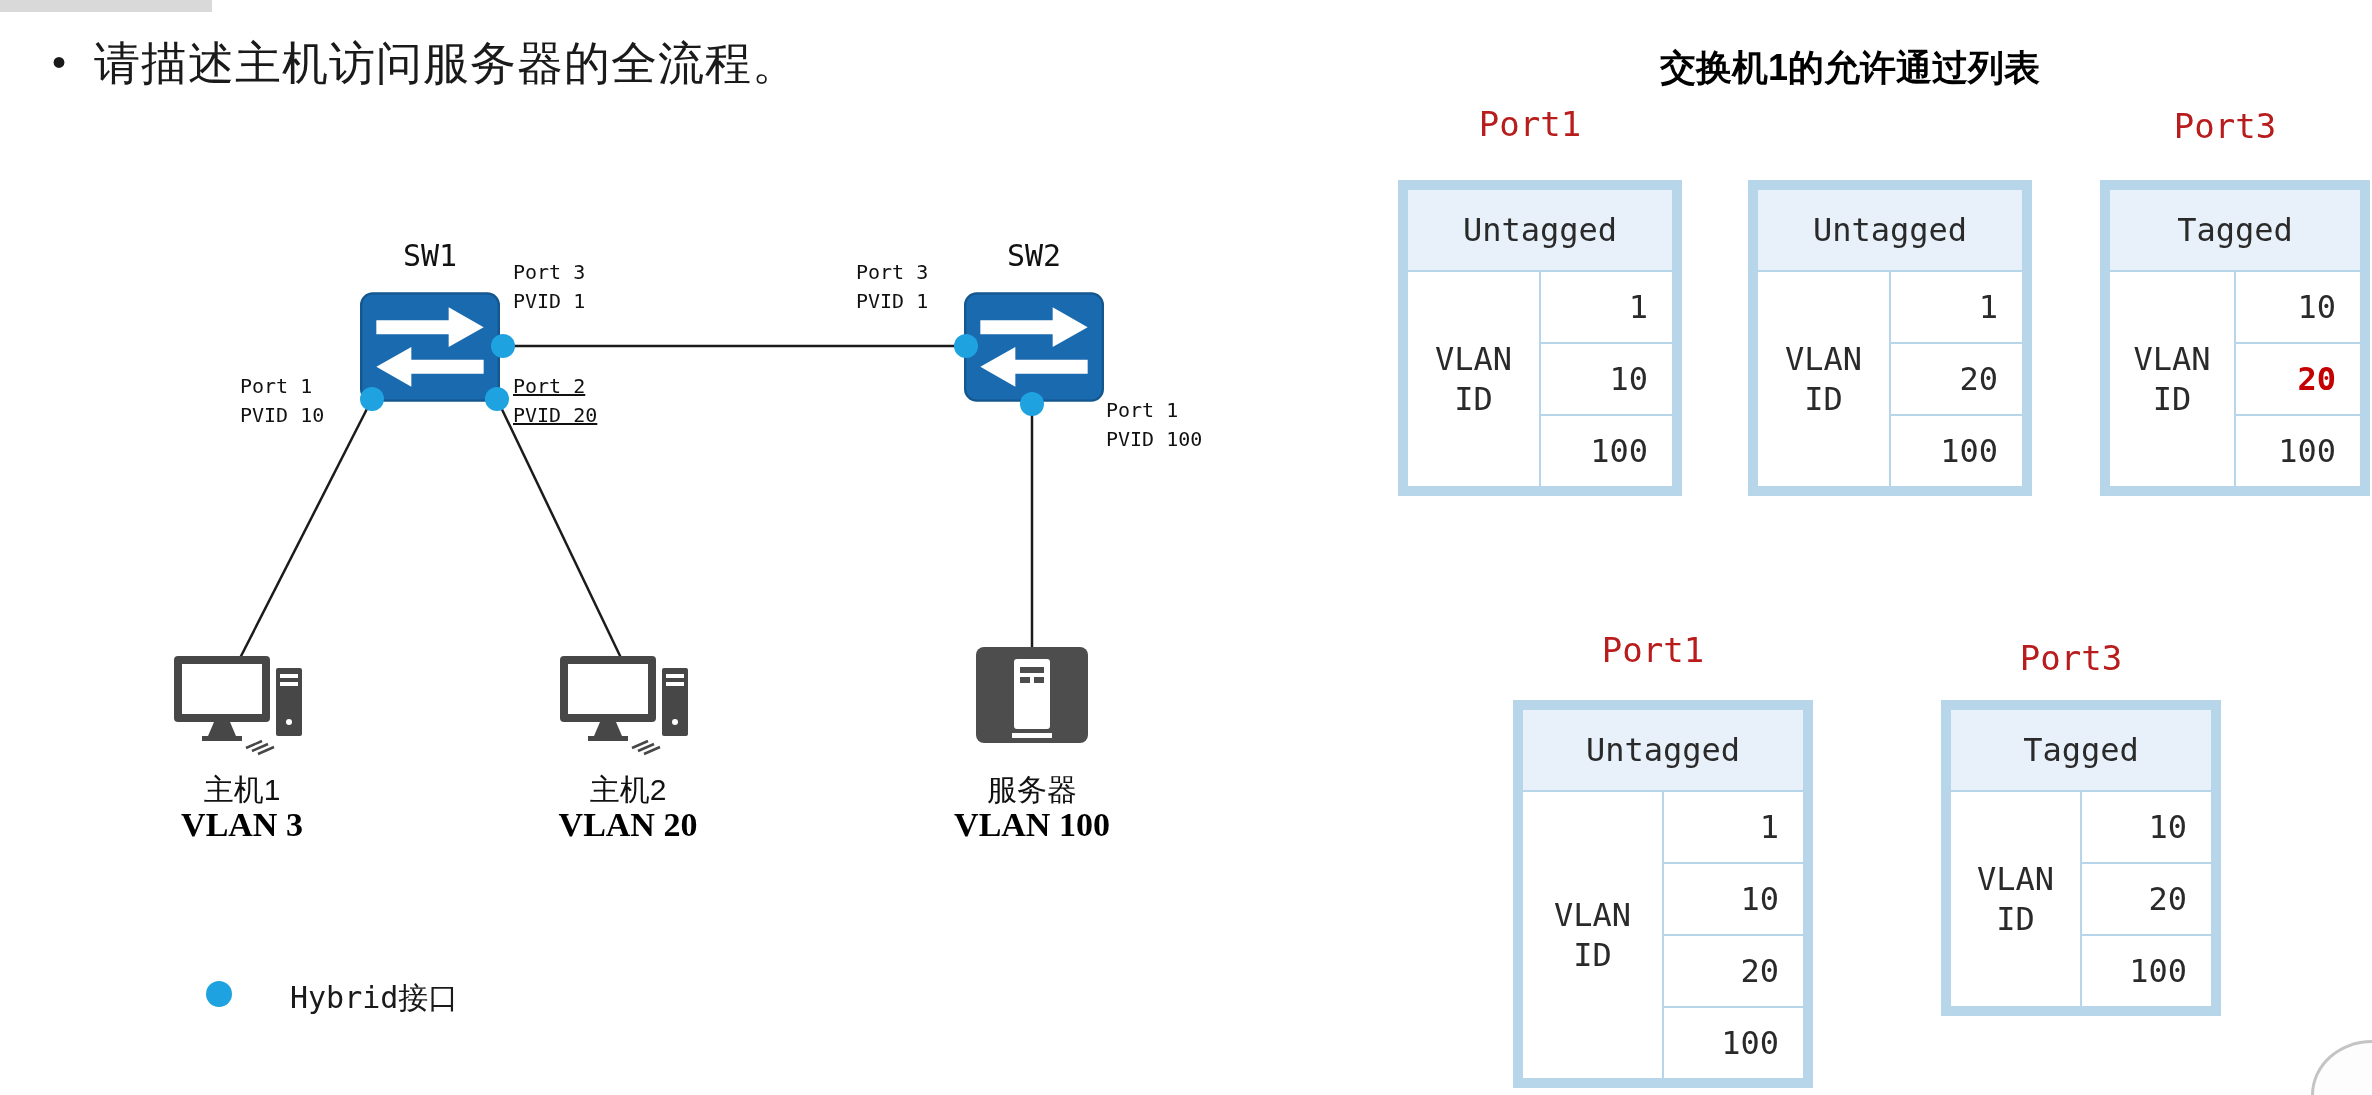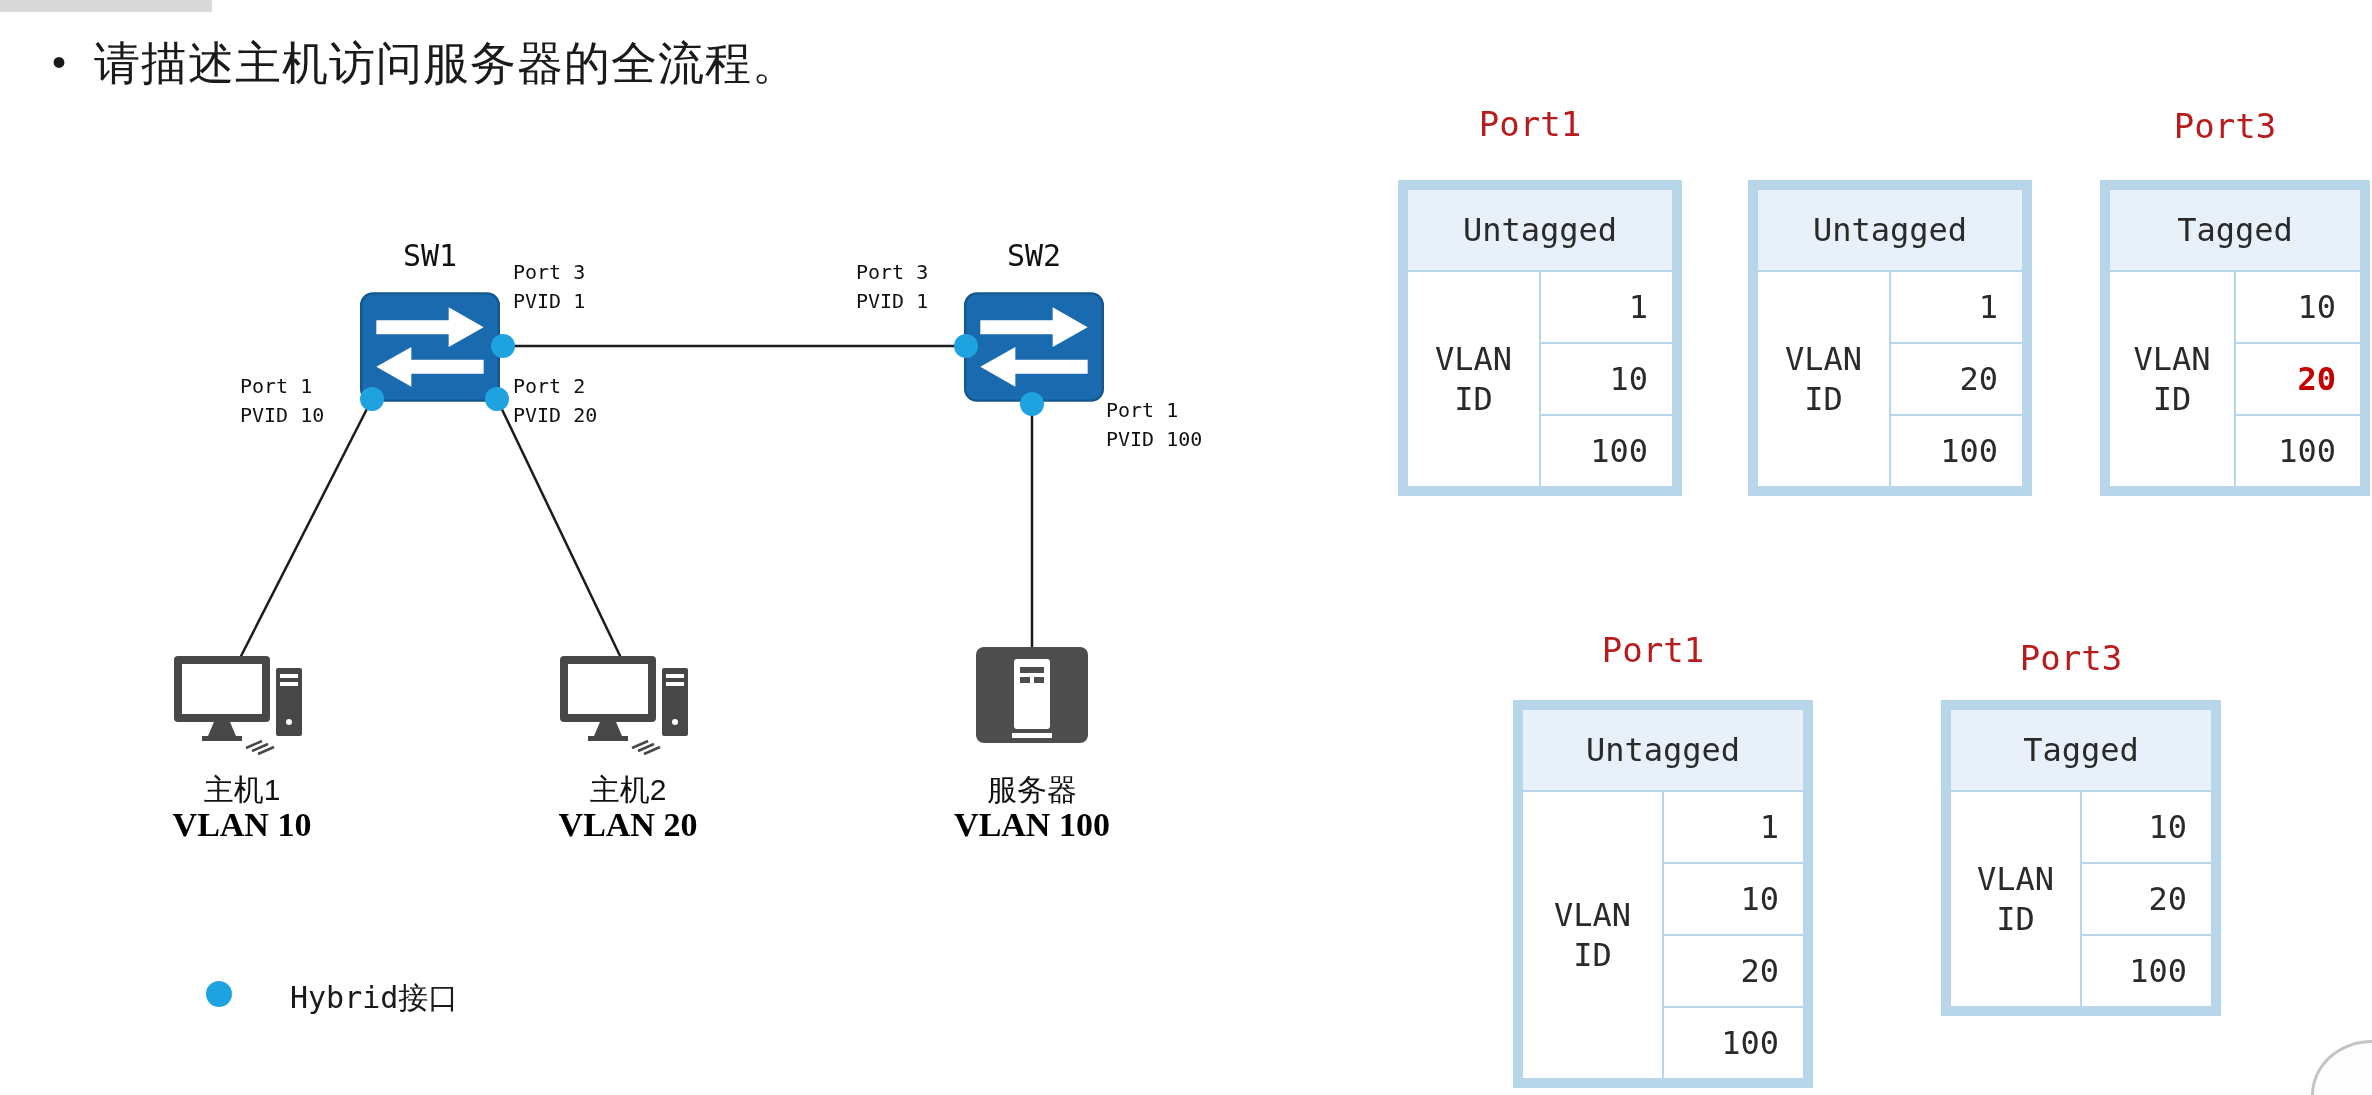--- a/index.html
+++ b/index.html
@@ -137,35 +137,36 @@
 
   <div class="abs node-name mono center" style="left:360px;top:238px;width:140px;">SW1</div>
   <div class="abs node-name mono center" style="left:964px;top:238px;width:140px;">SW2</div>
 
   <div class="abs dg-label mono pre" style="left:513px;top:258px;">Port 3
 PVID 1</div>
   <div class="abs dg-label mono pre" style="left:856px;top:258px;">Port 3
 PVID 1</div>
   <div class="abs dg-label mono pre" style="left:240px;top:372px;">Port 1
 PVID 10</div>
-  <div class="abs dg-label mono pre" style="left:513px;top:372px;">Port 2
+  <div class="abs dg-label mono pre" style="left:513px;top:372px;text-decoration:underline;">Port 2
 PVID 20</div>
   <div class="abs dg-label mono pre" style="left:1106px;top:396px;">Port 1
 PVID 100</div>
 
   <div class="abs dev-name center" style="left:142px;top:770px;width:200px;">主机1</div>
-  <div class="abs dev-vlan center" style="left:142px;top:806px;width:200px;">VLAN 10</div>
+  <div class="abs dev-vlan center" style="left:142px;top:806px;width:200px;">VLAN 3</div>
   <div class="abs dev-name center" style="left:528px;top:770px;width:200px;">主机2</div>
   <div class="abs dev-vlan center" style="left:528px;top:806px;width:200px;">VLAN 20</div>
   <div class="abs dev-name center" style="left:932px;top:770px;width:200px;">服务器</div>
   <div class="abs dev-vlan center" style="left:932px;top:806px;width:200px;">VLAN 100</div>
 
   <div class="abs legend-dot" style="left:206px;top:981px;"></div>
   <div class="abs legend-label mono" style="left:252px;top:978px;margin-left:38px;">Hybrid接口</div>
 
+  <div class="abs tbl-title center" style="left:1520px;top:44px;width:660px;">交换机1的允许通过列表</div>
 
   <div class="abs port-name mono center" style="left:1398px;top:104px;width:264px;">Port1</div>
   <div class="abs port-name mono center" style="left:2100px;top:106px;width:250px;">Port3</div>
 
   <div class="vtable rows3" style="left:1398px;top:180px;width:264px;">
     <div class="cell mode">Untagged</div>
     <div class="cell vlabel pre">VLAN
 ID</div>
     <div class="cell val">1</div>
     <div class="cell val">10</div>

